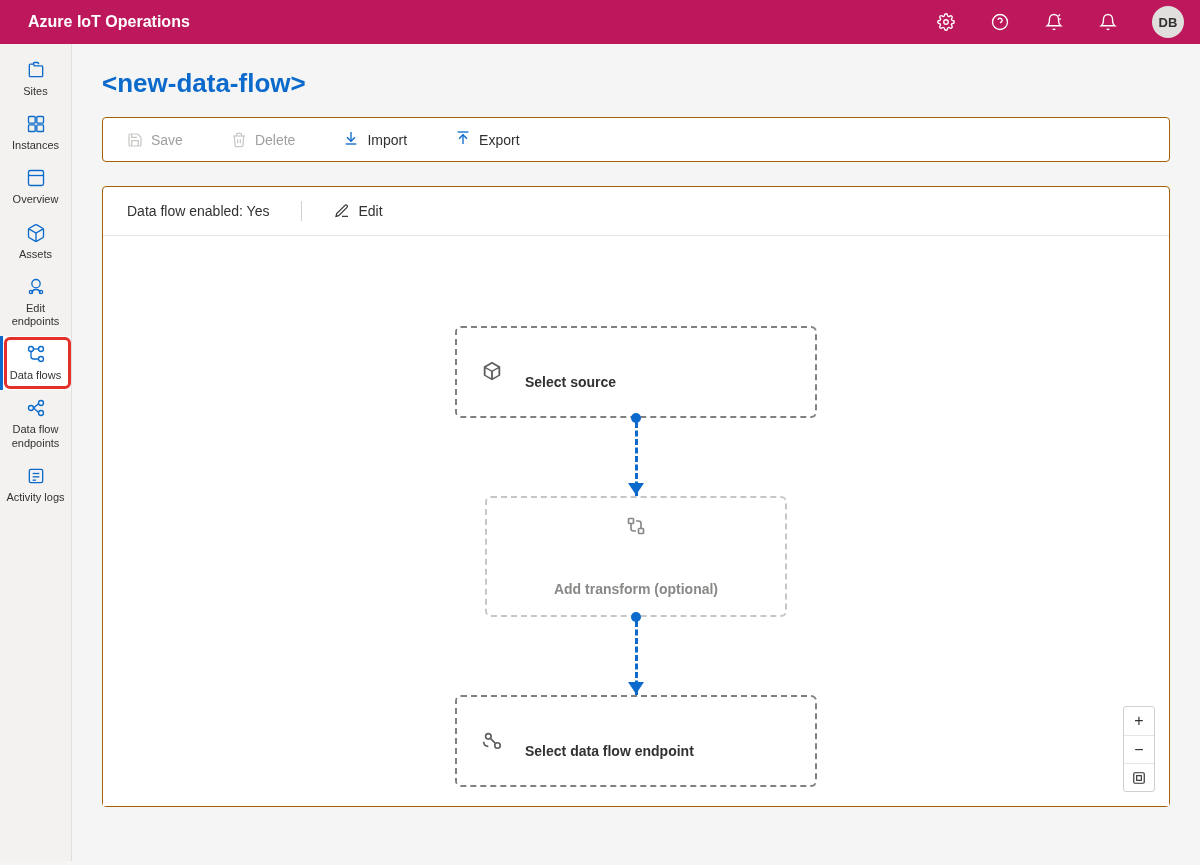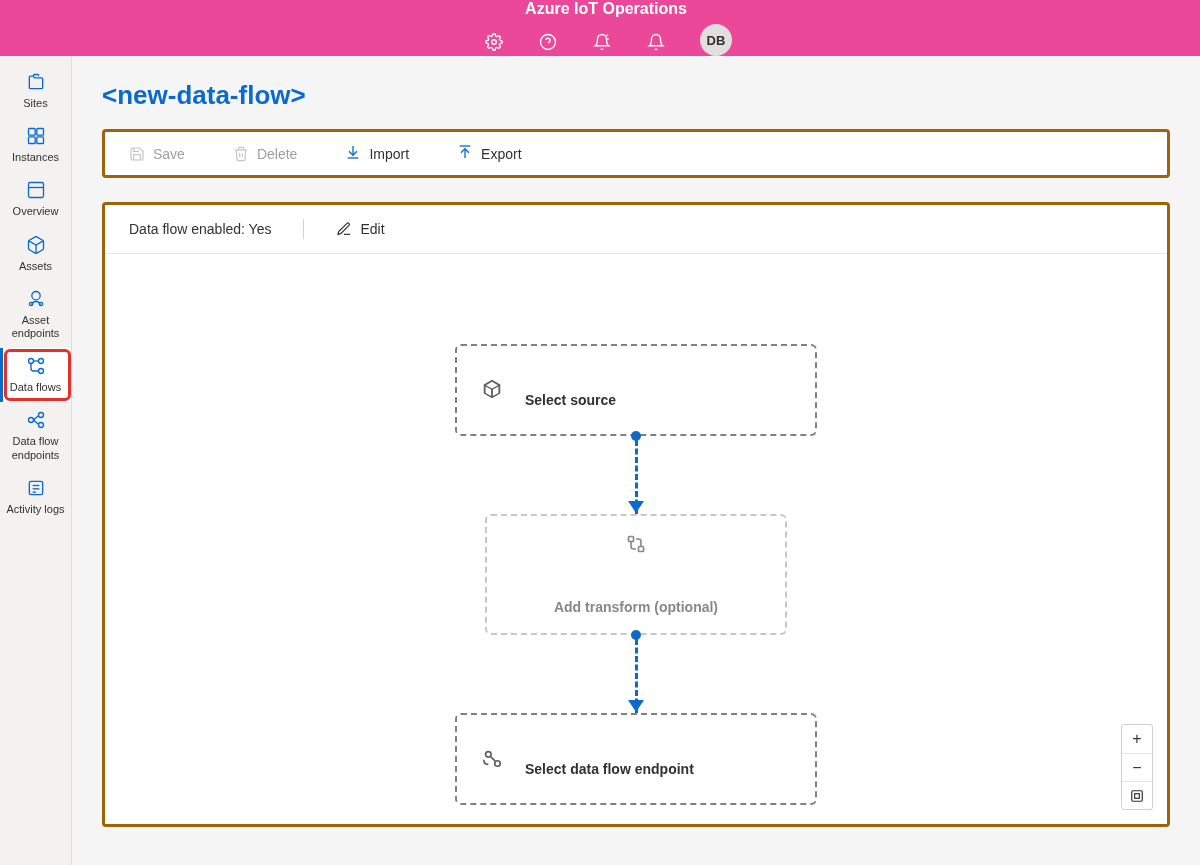--- a/index.html
+++ b/index.html
@@ -7,36 +7,35 @@
     font-family: "Segoe UI", -apple-system, BlinkMacSystemFont, sans-serif;
     font-size: 14px;
     color: #323130;
     background: #f5f5f5;
     width: 1200px;
     height: 865px;
     overflow: hidden;
   }
   
   .topbar {
-    background: #ec4899;
+    background: #be185d;
     color: #fff;
-    height: 56px;
+    height: 44px;
     display: flex;
     align-items: center;
     padding: 0 16px 0 28px;
-    flex-direction: column;
   }
   .topbar .brand {
     font-size: 16px;
     font-weight: 600;
     flex: 1;
   }
   .topbar .actions {
     display: flex;
-    align-items: flex-end;
+    align-items: center;
     gap: 26px;
   }
   .topbar .icon-btn {
     width: 28px;
     height: 28px;
     display: flex;
     align-items: center;
     justify-content: center;
     cursor: pointer;
     color: #fff;
@@ -123,21 +122,21 @@
   .breadcrumbs .current { color: #323130; font-weight: 600; }
   .page-title {
     color: #0b6acb;
     font-size: 26px;
     font-weight: 600;
     margin-bottom: 18px;
   }
   
   .card {
     background: #fff;
-    border: 3px solid #a16207;
+    border: 1px solid #a16207;
     border-radius: 4px;
   }
   .toolbar {
     display: flex;
     align-items: center;
     padding: 12px 24px;
     gap: 48px;
     margin-bottom: 24px;
   }
   .tool-btn {
@@ -339,21 +338,21 @@
     </div>
     <div class="nav-item">
       <span class="nav-icon">
         <svg width="20" height="20" viewBox="0 0 24 24" fill="none" stroke="currentColor" stroke-width="1.6">
             <circle cx="12" cy="8" r="5"></circle>
             <path d="M7 20c0-3 2.2-5 5-5s5 2 5 5"></path>
             <circle cx="6" cy="18" r="2"></circle>
             <circle cx="18" cy="18" r="2"></circle>
           </svg>
       </span>
-      <span class="label">Asset endpoints</span>
+      <span class="label">Edit endpoints</span>
     </div>
     <div class="nav-item active" style="position:relative;">
       <span class="nav-icon">
         <svg width="20" height="20" viewBox="0 0 24 24" fill="none" stroke="currentColor" stroke-width="1.6">
             <circle cx="6" cy="6" r="3"></circle>
             <circle cx="18" cy="18" r="3"></circle>
             <circle cx="18" cy="6" r="3"></circle>
             <line x1="9" y1="6" x2="15" y2="6"></line>
             <path d="M6 9v6a3 3 0 0 0 3 3h6"></path>
           </svg>

